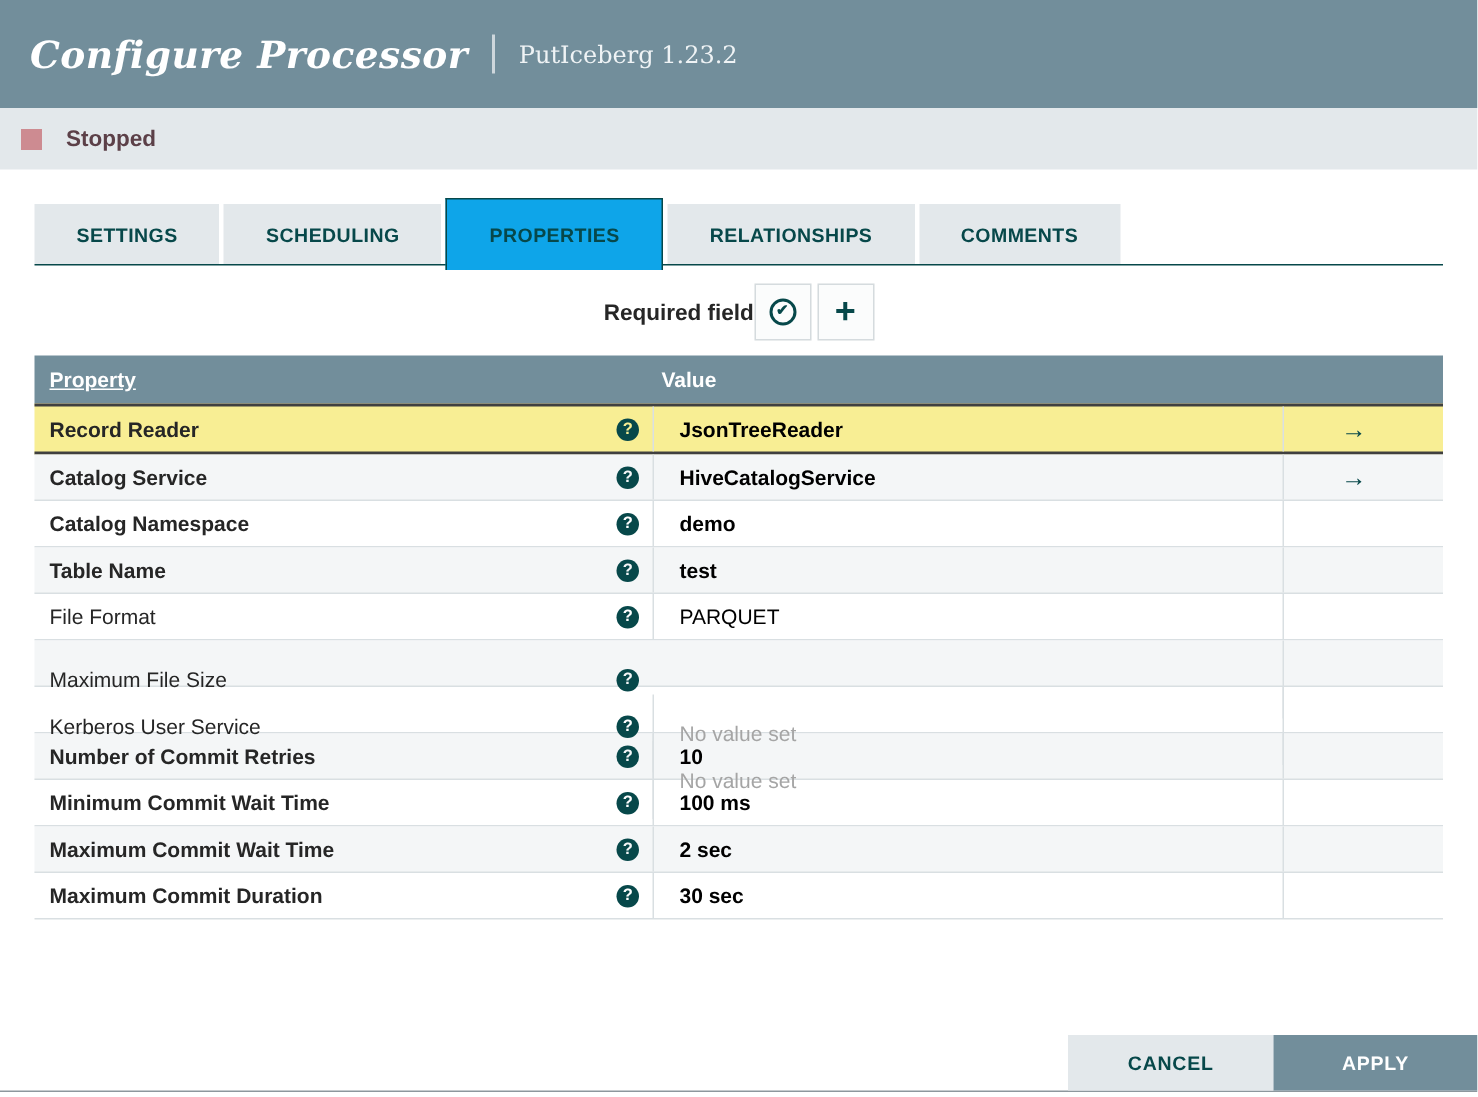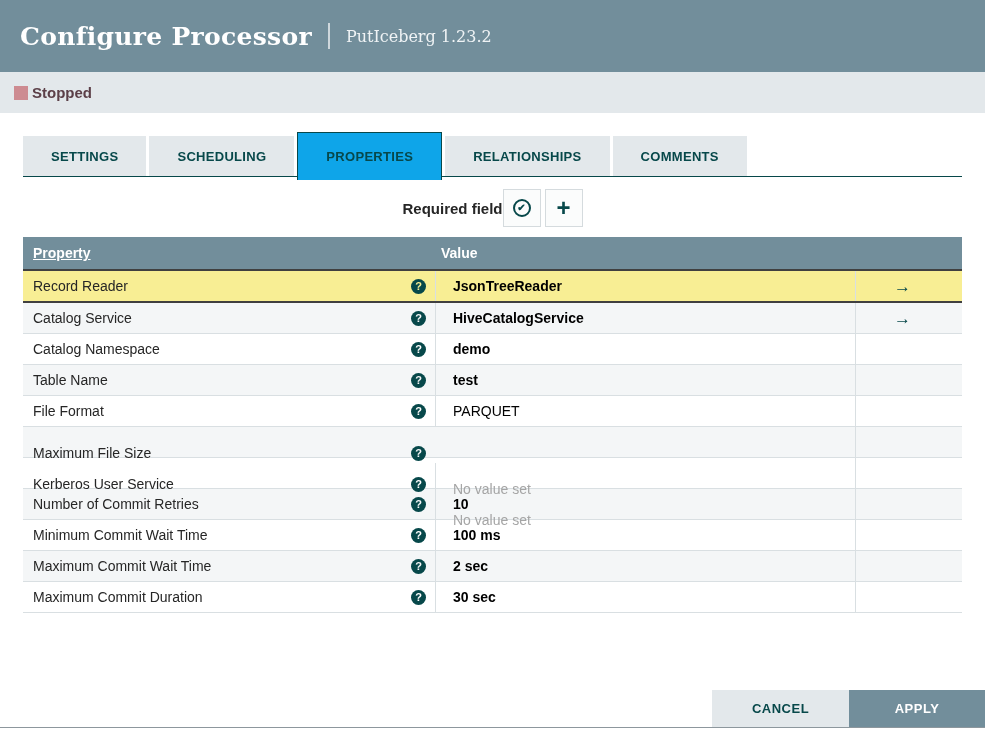--- a/index.html
+++ b/index.html
@@ -3,25 +3,25 @@
 <meta charset="utf-8">
 <style>
   * { box-sizing: border-box; margin: 0; padding: 0; }
   html,body { width: 985px; height: 731px; }
   body {
     position: relative; background: #fff; overflow: hidden;
     font-family: "Liberation Sans", sans-serif; color: #262626;
   }
   
   .header { height: 72px; background: #728E9B; display: flex; align-items: center; padding: 0 20px; }
-  .title { font-family: "DejaVu Serif", serif; font-weight: bold; font-size: 25px; color: #fff; letter-spacing: .3px; }
+  .title { font-family: "DejaVu Serif", serif; font-weight: bold; font-size: 25px; color: #fff; letter-spacing: .3px; font-style: italic; }
   .title-sep { width: 2px; height: 26px; background: rgba(255,255,255,.65); margin: 0 16px; }
   .subtitle { font-family: "DejaVu Serif", serif; font-size: 16px; color: #EFF3F5; }
   
-  .statusbar { height: 41px; background: #E3E8EB; display: flex; align-items: center; padding: 17px 14px; gap: 4px; }
+  .statusbar { height: 41px; background: #E3E8EB; display: flex; align-items: center; padding: 17px 14px; gap: 16px; }
   .status-square { width: 14px; height: 14px; background: #CD8B91; }
   .status-label { font-size: 15px; font-weight: bold; color: #5C4048; }
   
   .tabbar { margin: 18px 23px 0; display: flex; align-items: flex-end; height: 46px; border-bottom: 1px solid #07484A; }
   .tab { height: 40px; background: #E3E8EB; display: flex; align-items: center; padding: 0 28px; margin-right: 3px; cursor: pointer; }
   .tab-label { font-size: 13px; font-weight: bold; color: #07484A; letter-spacing: .3px; white-space: nowrap; }
   .tab.active { background: #0ea5e9; border: 1px solid #07484A; border-bottom: none; height: 48px; margin-bottom: -4px; position: relative; z-index: 2; }
   
   .req-row { margin: 12px 23px 0; height: 38px; display: flex; justify-content: center; align-items: center; }
   .req-label { font-size: 15px; font-weight: bold; }
@@ -33,21 +33,21 @@
   .prop-table { margin: 10px 23px 0; width: 939px; }
   .thead { display: grid; grid-template-columns: 412px 420px 107px; background: #728E9B; height: 32px; align-items: center; }
   .th { color: #fff; font-weight: bold; font-size: 14px; }
   .th-property { padding-left: 10px; text-decoration: underline; }
   .th-value { padding-left: 6px; }
   .prow { display: grid; grid-template-columns: 412px 420px 107px; height: 31px; border-bottom: 1px solid #D9DFE2; background: #fff; }
   .prow.alt { background: #F4F6F7; text-align: right; }
   .prow.highlight { background: #F8EE94; border-top: 2px solid #404040; border-bottom: 2px solid #404040; height: 34px; }
   .cell-prop { display: flex; align-items: center; justify-content: space-between; padding: 0 9px 0 10px; height: 100%; }
   .prop-name { font-size: 14px; color: #262626; }
-  .prow.required .prop-name { font-weight: normal; }
+  .prow.required .prop-name { font-weight: bold; }
   .help-icon { width: 15px; height: 15px; border-radius: 50%; background: #07484A; color: #fff; font-size: 11px; font-weight: bold; display: flex; align-items: center; justify-content: center; line-height: 1; flex: none; cursor: pointer; }
   .prow.highlight .help-icon { color: #F8EE94; }
   .prow.alt .help-icon { color: #F4F6F7; }
   .cell-value { border-left: 1px solid #D9DFE2; height: 100%; display: flex; align-items: center; padding-left: 17px; font-size: 14px; color: #000000; cursor: pointer; }
   .prow.required .cell-value { font-weight: bold; }
   .cell-value.empty { color: #A5A5A5; font-weight: normal; margin-top: 36px; }
   .cell-goto { border-left: 1px solid #D9DFE2; height: 100%; display: flex; align-items: center; padding-left: 38px; }
   .goto-arrow { color: #07484A; font-weight: bold; font-size: 17px; line-height: 1; cursor: pointer; }
   
   .footer { position: absolute; right: 0; bottom: 4px; display: flex; z-index: 3; }

